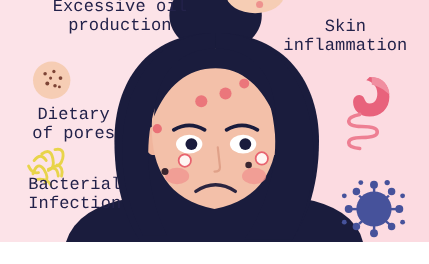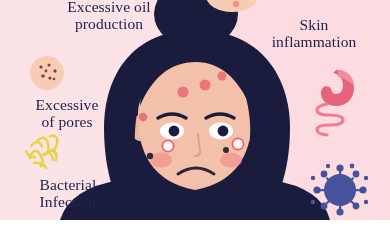--- a/index.html
+++ b/index.html
@@ -5,21 +5,21 @@
   html, body {
     margin: 0;
     padding: 0;
     background: #ffffff;
   }
   #infographic {
     position: relative;
     width: 390px;
     height: 220px;
     overflow: hidden;
-    font-family: Liberation Serif, serif;
+    font-family: Liberation Mono, monospace;
     background: #fbdde3;
   }
   
   .bg-left {
     position: absolute;
     left: 0; top: 0;
     width: 196px; height: 220px;
     background: #fce3e8;
   }
   .bg-right {
@@ -33,21 +33,21 @@
     position: absolute;
     color: #23224a;
     font-size: 15.5px;
     line-height: 17px;
     text-align: center;
     letter-spacing: 0.1px;
     white-space: pre-line;
   }
   #lbl-oil      { left: 34px;  top: -2px;  width: 150px; }
   #lbl-clog     { left: 8px;   top: 96px;  width: 118px; }
-  #lbl-bact     { left: 6px;   top: 176px; width: 124px; }
+  #lbl-bact     { left: 6px;   top: 160px; width: 124px; }
   #lbl-inflam   { left: 242px; top: 16px;  width: 144px; }
   #lbl-dietary  { left: 272px; top: 110px; width: 116px; }
 
   
   .art {
     position: absolute;
     left: 0; top: 0;
     width: 390px; height: 220px;
   }
 </style>
@@ -214,21 +214,21 @@
         <ellipse cx="232" cy="-4" rx="26" ry="16" fill="#f6cdb4"></ellipse>
         <circle cx="236" cy="4" r="3.2" fill="#e8636f" opacity="0.55"></circle>
       </g>
 
     </g>
   </svg>
 
   <div class="label" id="lbl-oil">Excessive oil
 production</div>
 
-  <div class="label" id="lbl-clog">Excessive
+  <div class="label" id="lbl-clog">Dietary
 of pores</div>
 
   <div class="label" id="lbl-bact">Bacterial
 Infection</div>
 
   <div class="label" id="lbl-inflam">Skin
 inflammation</div>
 
 
 </div>

